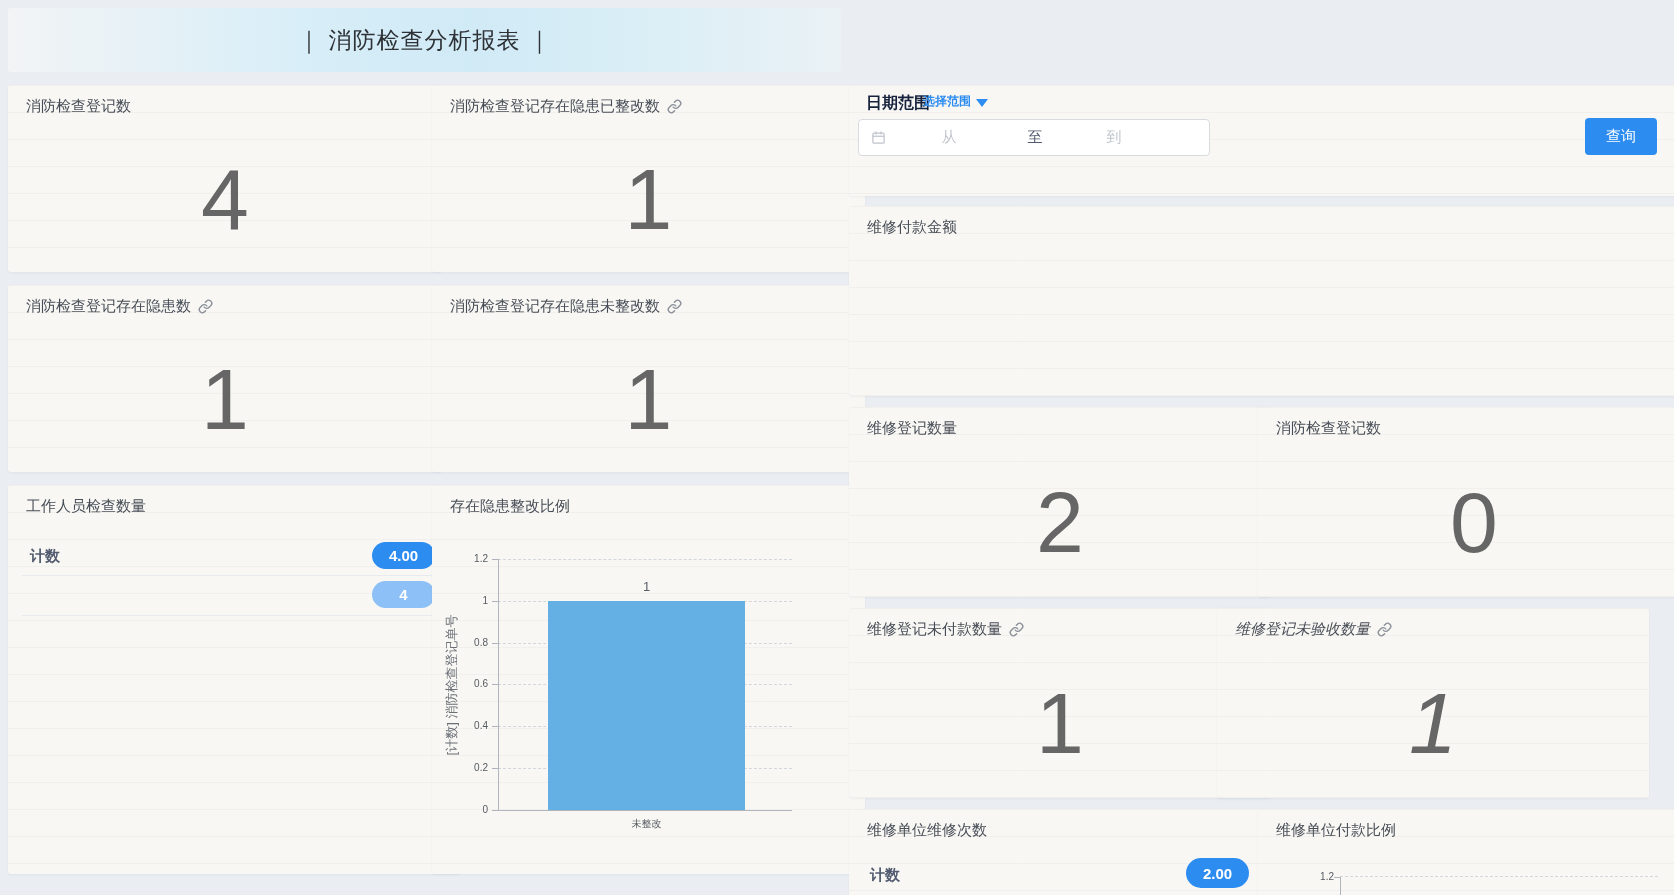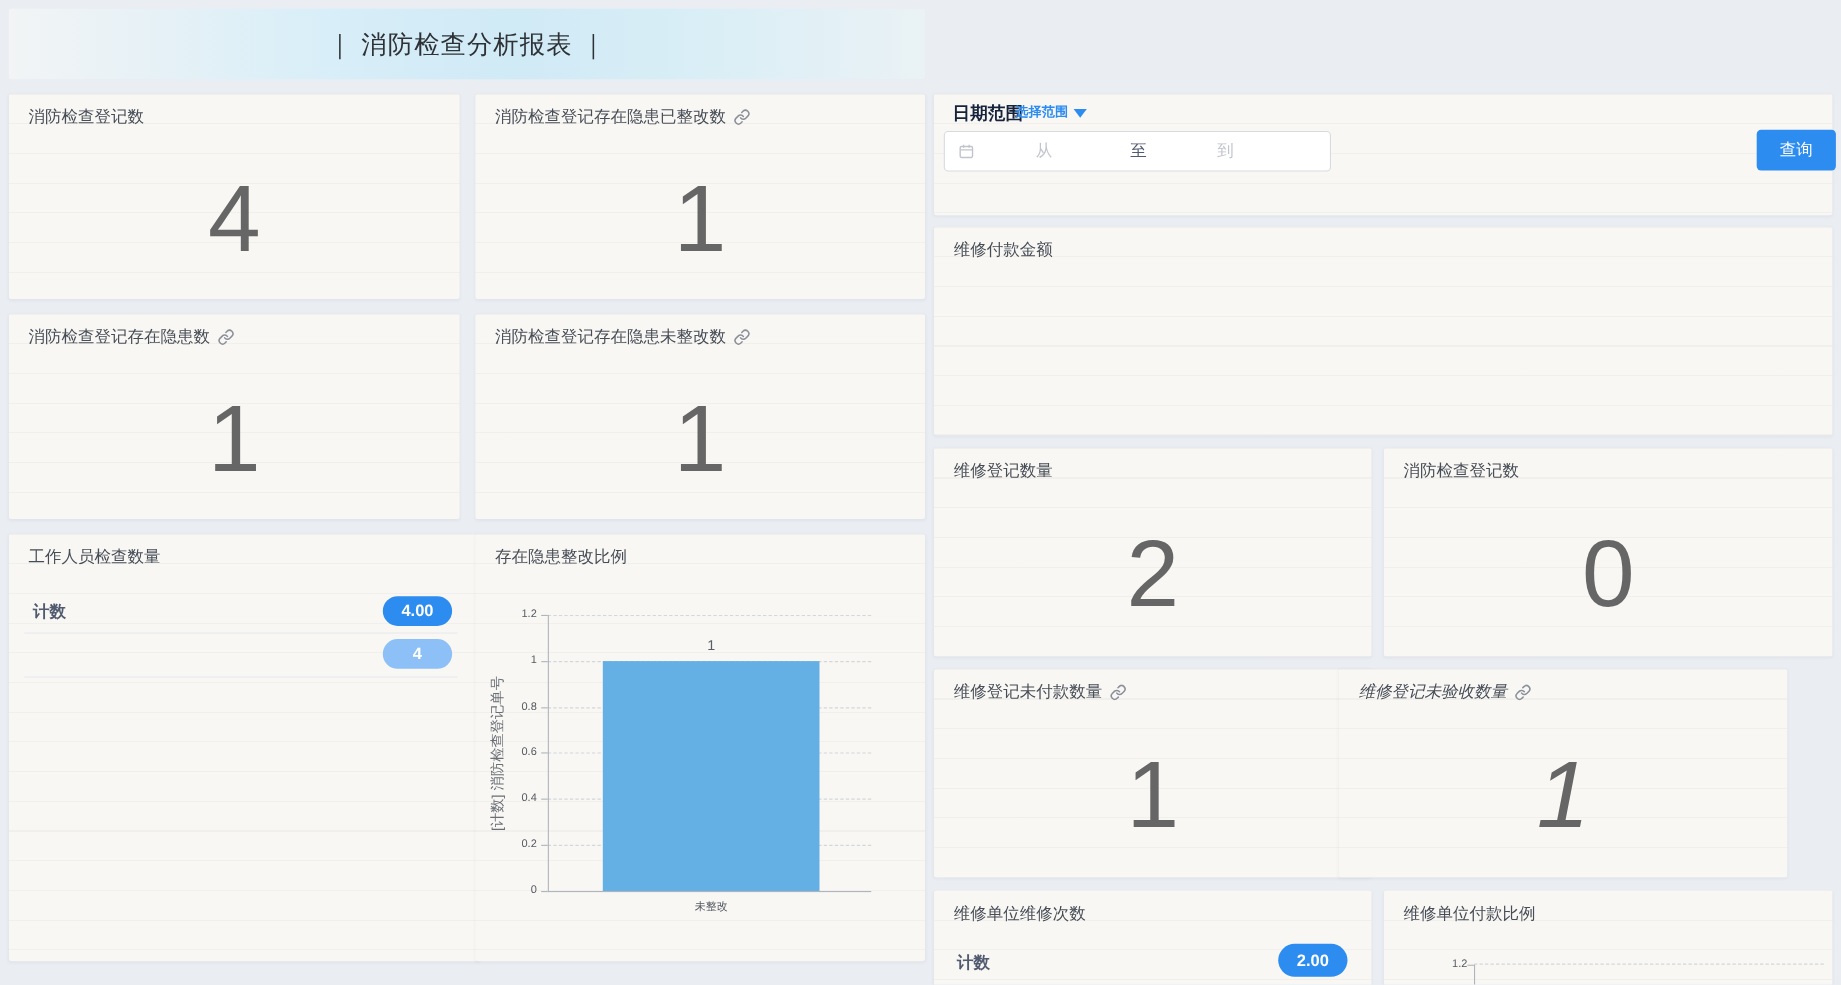--- a/index.html
+++ b/index.html
@@ -7,20 +7,21 @@
   #app{position:relative;width:1674px;height:895px;background:#eaedf2;overflow:hidden;}
 
   .card{
     position:absolute;
     background-color:#f8f7f4;
     background-image:repeating-linear-gradient(180deg,
       rgba(150,140,130,0.07) 0px, rgba(150,140,130,0.07) 1px,
       transparent 1px, transparent 27px);
     border-radius:3px;
     box-shadow:0 1px 3px rgba(40,60,90,0.05);
+    padding-left:24px;
   }
   .hdr{
     position:absolute;
     background:linear-gradient(90deg,#f2f4f5 0%,#d8eef8 35%,#d0eaf6 55%,#d9eef6 75%,#eaf2f5 100%);
     border-radius:3px;
     display:flex;align-items:center;justify-content:center;
     font-size:23px;color:#2e3236;letter-spacing:1px;
   }
   .card-title{
     position:absolute;top:12px;left:18px;
@@ -53,21 +54,20 @@
     background:#fff;border:1px solid #d7dbe0;border-radius:4px;
   }
   .date-input .cal{position:absolute;left:12px;top:10px;}
   .ph{position:absolute;top:0;height:35px;display:flex;align-items:center;justify-content:center;font-size:15px;color:#c0c4cc;}
   .ph.sep{color:#515a6e;}
   .btn-primary{
     position:absolute;left:736px;top:33px;width:72px;height:37px;
     background:#2d8cf0;border:none;border-radius:4px;color:#fff;font-size:15px;
     display:flex;align-items:center;justify-content:center;cursor:pointer;
     font-family:inherit;
-    margin-left:12px;
   }
 
   
   .grid-dash{position:absolute;border-top:1px dashed #d3d6db;height:0;}
   .axis-line{position:absolute;background:#b0b5bd;}
   .tick-label{position:absolute;width:44px;text-align:right;font-size:10px;color:#555a61;line-height:18px;}
   .tick-mark{position:absolute;width:6px;height:1px;background:#b0b5bd;}
   .bar{position:absolute;background:#64b0e4;}
   .bar-value{position:absolute;font-size:13px;color:#5a5f66;text-align:center;}
   .x-cat{position:absolute;font-size:10px;color:#555a61;text-align:center;}

